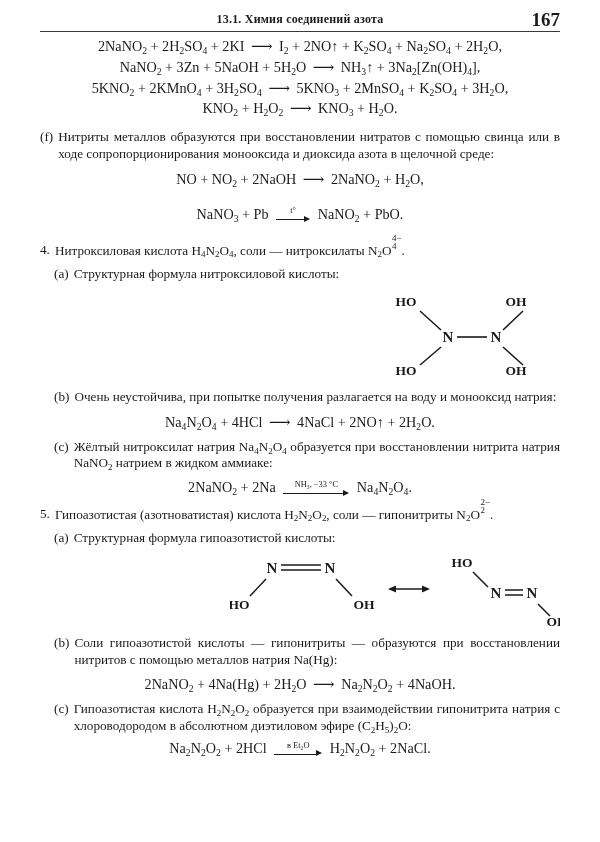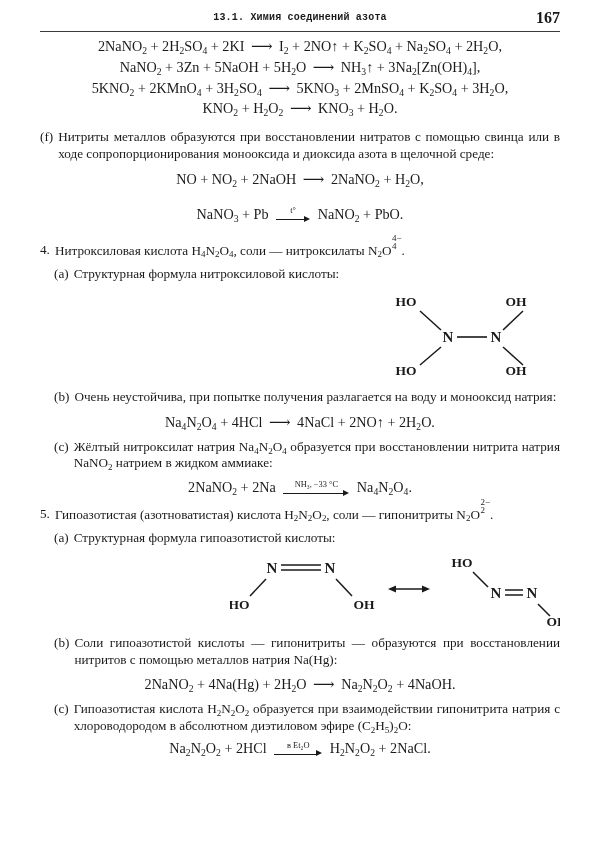--- a/index.html
+++ b/index.html
@@ -28,31 +28,30 @@
     position: relative;
     height: 34px;
     padding-top: 12px;
     box-sizing: border-box;
   }
   .rh-title {
     position: absolute;
     left: 50%;
     transform: translateX(-50%);
     top: 12px;
-    font-size: 10px;
+    font-size: 12px;
     font-weight: bold;
     letter-spacing: .2px;
     white-space: nowrap;
-    font-family: Liberation Mono, monospace;
   }
   .rh-page {
     position: absolute;
     right: 0;
     top: 9px;
-    font-size: 16px;
+    font-size: 19px;
     font-weight: bold;
   }
   .rh-rule {
     position: absolute;
     left: 0;
     right: 0;
     top: 31px;
     border-bottom: 1.6px solid #3a3a3a;
   }
 

